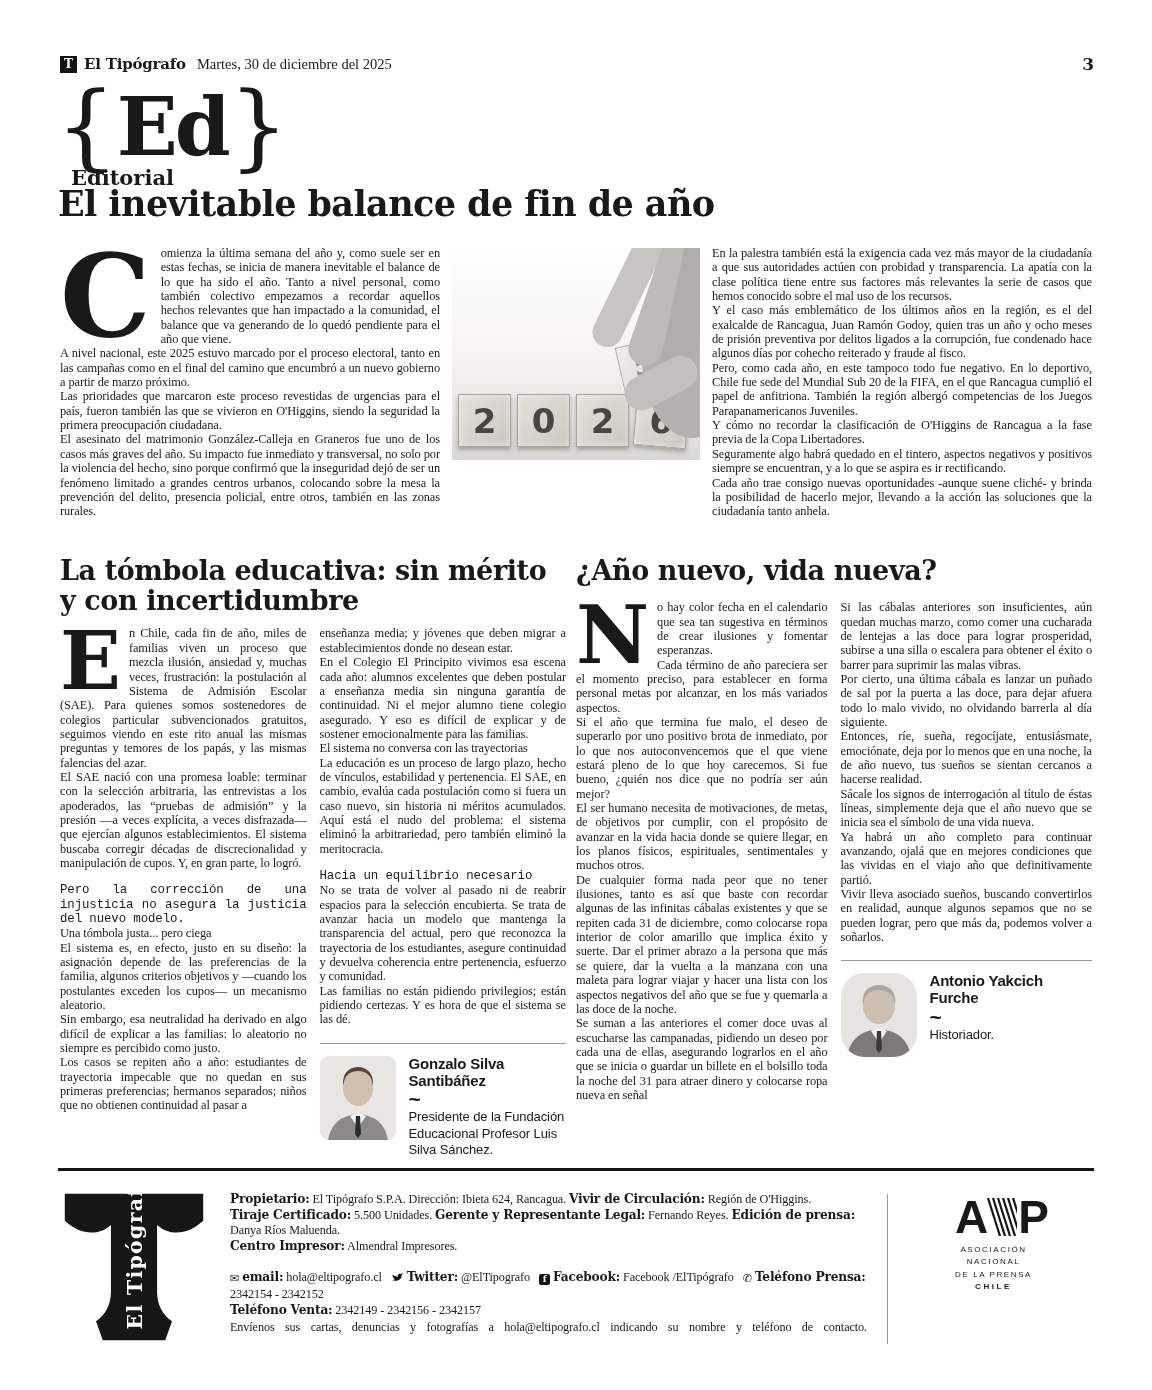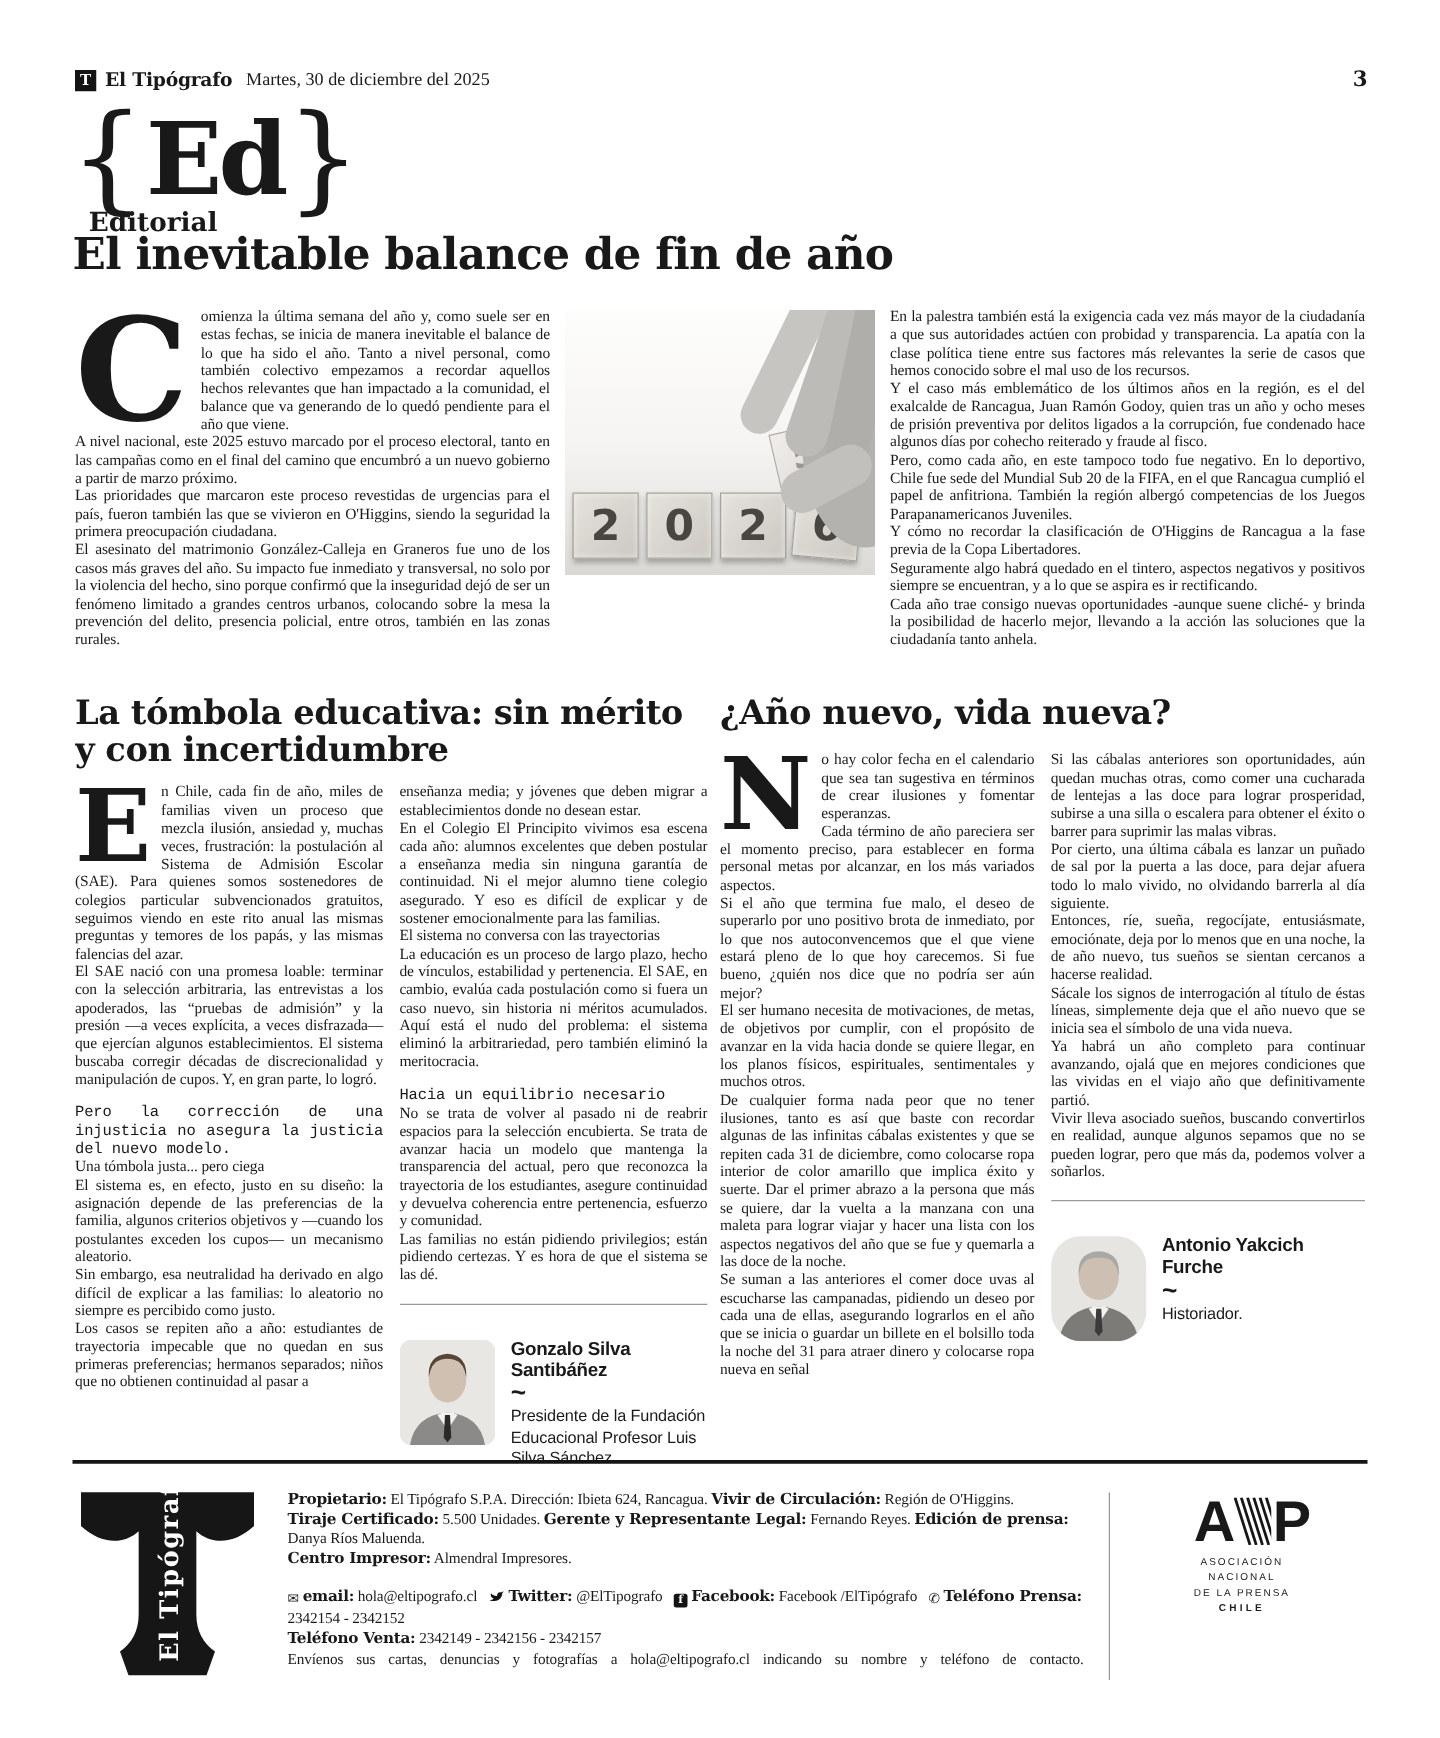--- a/index.html
+++ b/index.html
@@ -56,21 +56,21 @@
 
   
   .art2{position:absolute;top:556px;left:60px;width:506px;height:634px;overflow:hidden;}
   .art3{position:absolute;top:556px;left:576px;width:516px;height:634px;overflow:hidden;}
   .sec-title{margin:0 0 10px;font:700 27px/1.12 "DejaVu Serif",serif;letter-spacing:-0.4px;}
   .cols{display:flex;gap:13px;}
   .col{flex:1;}
   .art3 .cols{margin-top:14px;}
 
   
-  .byline{margin-top:16px;border-top:1.5px solid #9a9a9a;padding-top:28px;display:flex;gap:13px;
+  .byline{margin-top:16px;border-top:1.5px solid #9a9a9a;padding-top:12px;display:flex;gap:13px;
           font-family:"Liberation Sans",sans-serif;text-align:left;}
   .byline-photo{width:76px;height:84px;flex:none;border-radius:9px;overflow:hidden;background:#eceae7;}
   .byline-photo.round{border-radius:24px;}
   .byline-name{font-weight:700;font-size:15px;line-height:1.12;letter-spacing:-0.2px;}
   .byline-tilde{font-weight:800;font-size:21px;line-height:13px;margin:3px 0 4px;}
   .byline-role{font-size:13px;line-height:1.25;}
 
   
   .footer-rule{position:absolute;top:1168px;left:58px;width:1036px;height:3px;background:#151515;}
   .colophon{position:absolute;top:1188px;left:58px;width:1036px;display:flex;gap:20px;}
@@ -202,21 +202,21 @@
     <div class="cols">
       <div class="col jtext">
         <p class="para"><span class="dropcap dc-sm">N</span><span>o hay color fecha en el calendario que sea tan sugestiva en términos de crear ilusiones y fomentar esperanzas.</span></p>
         <p class="para">Cada término de año pareciera ser el momento preciso, para establecer en forma personal metas por alcanzar, en los más variados aspectos.</p>
         <p class="para">Si el año que termina fue malo, el deseo de superarlo por uno positivo brota de inmediato, por lo que nos autoconvencemos que el que viene estará pleno de lo que hoy carecemos. Si fue bueno, ¿quién nos dice que no podría ser aún mejor?</p>
         <p class="para">El ser humano necesita de motivaciones, de metas, de objetivos por cumplir, con el propósito de avanzar en la vida hacia donde se quiere llegar, en los planos físicos, espirituales, sentimentales y muchos otros.</p>
         <p class="para">De cualquier forma nada peor que no tener ilusiones, tanto es así que baste con recordar algunas de las infinitas cábalas existentes y que se repiten cada 31 de diciembre, como colocarse ropa interior de color amarillo que implica éxito y suerte. Dar el primer abrazo a la persona que más se quiere, dar la vuelta a la manzana con una maleta para lograr viajar y hacer una lista con los aspectos negativos del año que se fue y quemarla a las doce de la noche.</p>
         <p class="para">Se suman a las anteriores el comer doce uvas al escucharse las campanadas, pidiendo un deseo por cada una de ellas, asegurando lograrlos en el año que se inicia o guardar un billete en el bolsillo toda la noche del 31 para atraer dinero y colocarse ropa nueva en señal</p>
       </div>
       <div class="col jtext">
-        <p class="para">Si las cábalas anteriores son oportunidades, aún quedan muchas otras, como comer una cucharada de lentejas a las doce para lograr prosperidad, subirse a una silla o escalera para obtener el éxito o barrer para suprimir las malas vibras.</p>
+        <p class="para">Si las cábalas anteriores son insuficientes, aún quedan muchas marzo, como comer una cucharada de lentejas a las doce para lograr prosperidad, subirse a una silla o escalera para obtener el éxito o barrer para suprimir las malas vibras.</p>
         <p class="para">Por cierto, una última cábala es lanzar un puñado de sal por la puerta a las doce, para dejar afuera todo lo malo vivido, no olvidando barrerla al día siguiente.</p>
         <p class="para">Entonces, ríe, sueña, regocíjate, entusiásmate, emociónate, deja por lo menos que en una noche, la de año nuevo, tus sueños se sientan cercanos a hacerse realidad.</p>
         <p class="para">Sácale los signos de interrogación al título de éstas líneas, simplemente deja que el año nuevo que se inicia sea el símbolo de una vida nueva.</p>
         <p class="para">Ya habrá un año completo para continuar avanzando, ojalá que en mejores condiciones que las vividas en el viajo año que definitivamente partió.</p>
         <p class="para">Vivir lleva asociado sueños, buscando convertirlos en realidad, aunque algunos sepamos que no se pueden lograr, pero que más da, podemos volver a soñarlos.</p>
 
         <div class="byline">
           <div class="byline-photo round">
             <svg width="76" height="84" viewBox="0 0 76 84">
               <rect width="76" height="84" fill="#e7e5e2"></rect>

